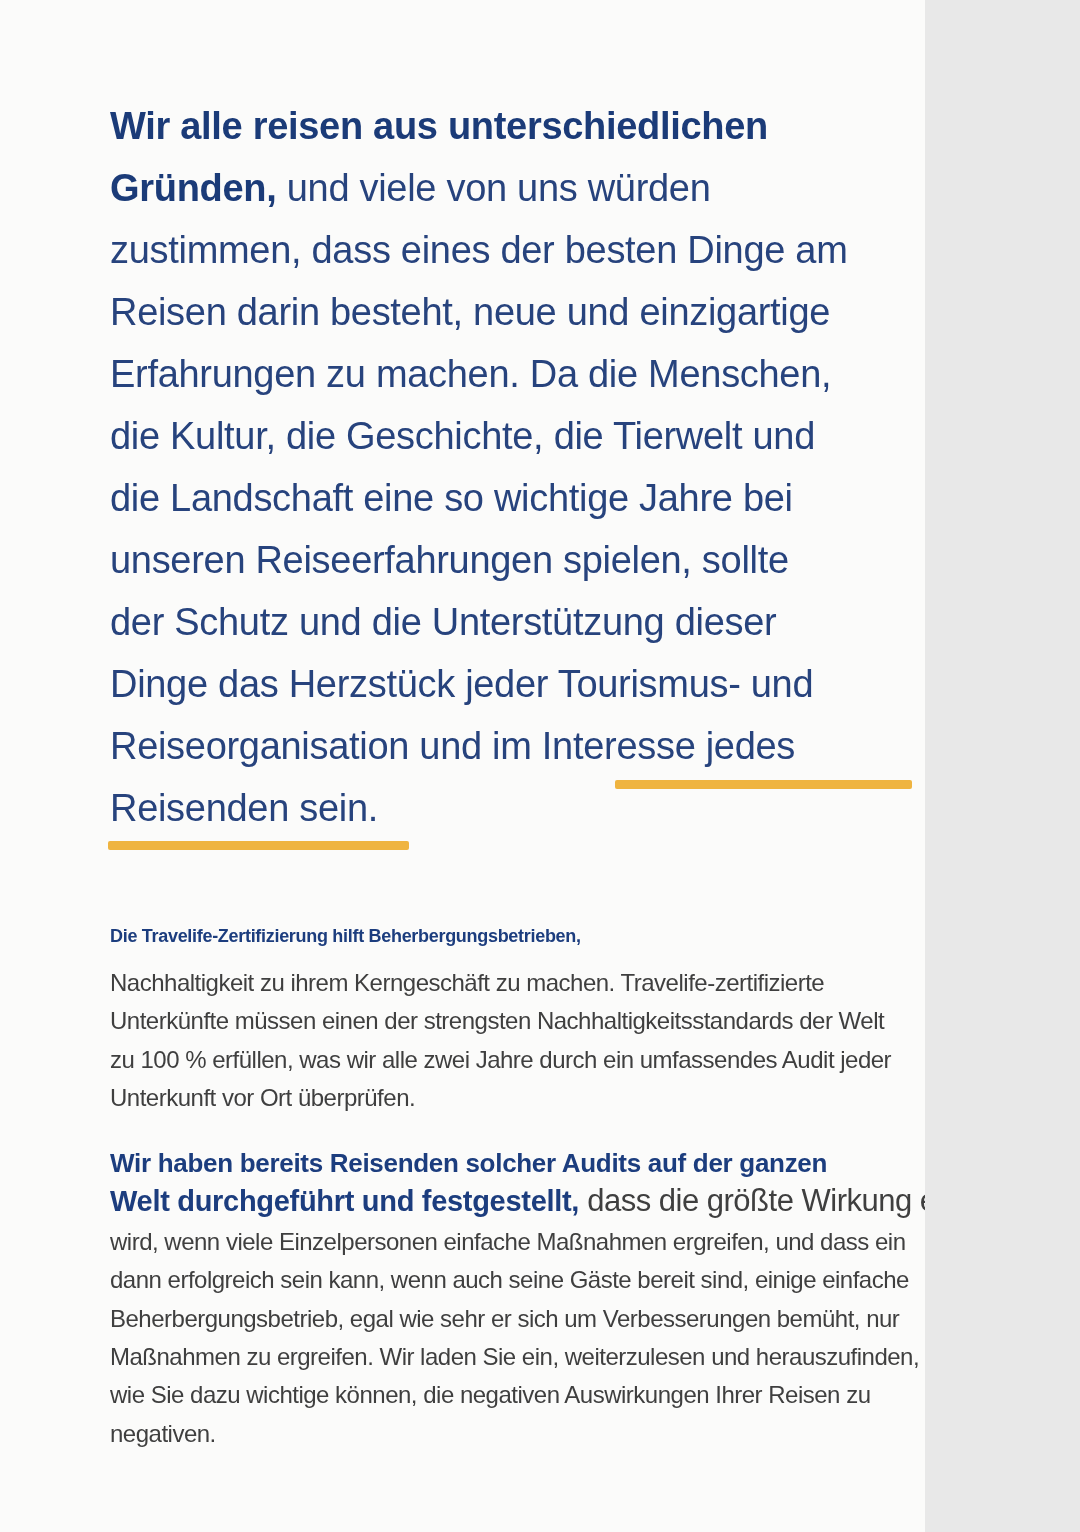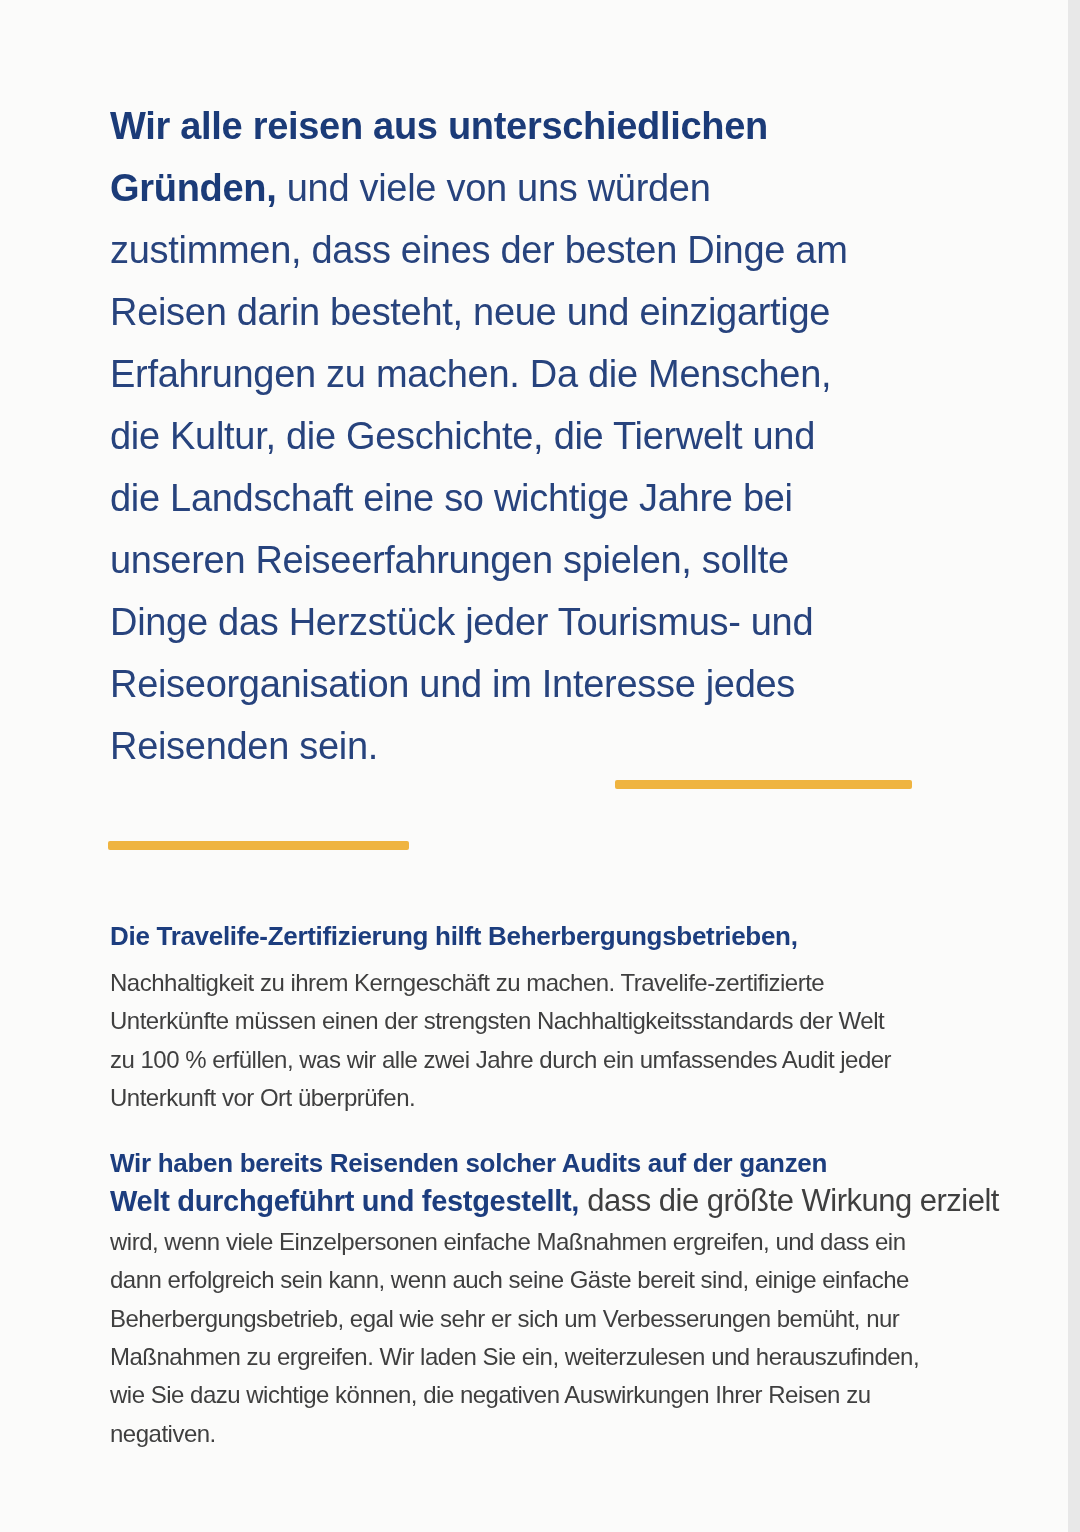--- a/index.html
+++ b/index.html
@@ -7,25 +7,24 @@
     --navy-reg:#27437D;
     --navy-head:#1C3D7E;
     --body-gray:#3F3F3F;
     --amber:#EFB440;
     --page-bg:#FBFBFA;
   }
   html,body{margin:0;padding:0;}
   body{background:#e8e8e8;font-family:"Liberation Sans",sans-serif;}
   .page{
     position:relative;
-    width:1056px;
+    width:925px;
     height:1532px;
     background:var(--page-bg);
     overflow:hidden;
-    padding-left:12px;
   }
   
   .hero{
     position:absolute;
     left:110px;
     top:95px;
     color:var(--navy-reg);
     font-size:38px;
     line-height:62px;
     letter-spacing:-0.3px;
@@ -40,21 +39,21 @@
     background:var(--amber);
     border-radius:2px;
   }
   .amber-bar.bar-interesse{left:615px;top:780px;width:297px;}
   .amber-bar.bar-reisenden{left:108px;top:841px;width:301px;}
   
   .section{position:absolute;left:110px;width:880px;}
   .section-certification{top:916px;}
   .section-audits{top:1144px;}
   .sec-head{
-    font-size:26px;
+    font-size:18px;
     font-weight:700;
     color:var(--navy-head);
     line-height:40px;
     letter-spacing:-0.3px;
     white-space:nowrap;
     margin-bottom:8px;
   }
   .sec-head-line{
     font-size:26px;
     font-weight:700;
@@ -90,20 +89,21 @@
 
   <div class="hero" id="hero">
       <div class="hero-line"><span class="seg-bold">Wir alle reisen aus unterschiedlichen</span></div>
       <div class="hero-line"><span class="seg-bold">Gründen,</span><span> und viele von uns würden</span></div>
       <div class="hero-line"><span>zustimmen, dass eines der besten Dinge am</span></div>
       <div class="hero-line"><span>Reisen darin besteht, neue und einzigartige</span></div>
       <div class="hero-line"><span>Erfahrungen zu machen. Da die Menschen,</span></div>
       <div class="hero-line"><span>die Kultur, die Geschichte, die Tierwelt und</span></div>
       <div class="hero-line"><span>die Landschaft eine so wichtige Jahre bei</span></div>
       <div class="hero-line"><span>unseren Reiseerfahrungen spielen, sollte</span></div>
+      <div class="hero-line"><span>der Schutz und die Unterstützung dieser</span></div>
       <div class="hero-line"><span>Dinge das Herzstück jeder Tourismus- und</span></div>
       <div class="hero-line"><span>Reiseorganisation und im Interesse jedes</span></div>
       <div class="hero-line"><span>Reisenden sein.</span></div>
     </div>
 
   <div class="amber-bar bar-interesse"></div>
   <div class="amber-bar bar-reisenden"></div>
 
   <div class="section section-certification">
     <div class="sec-head">Die Travelife-Zertifizierung hilft Beherbergungsbetrieben,</div>

